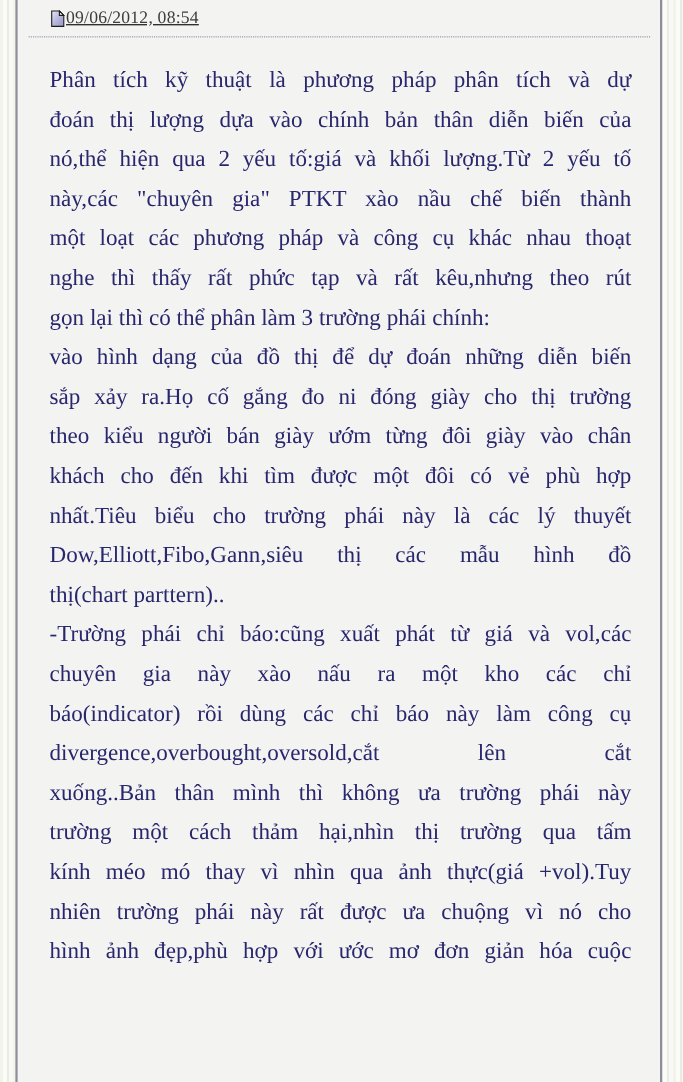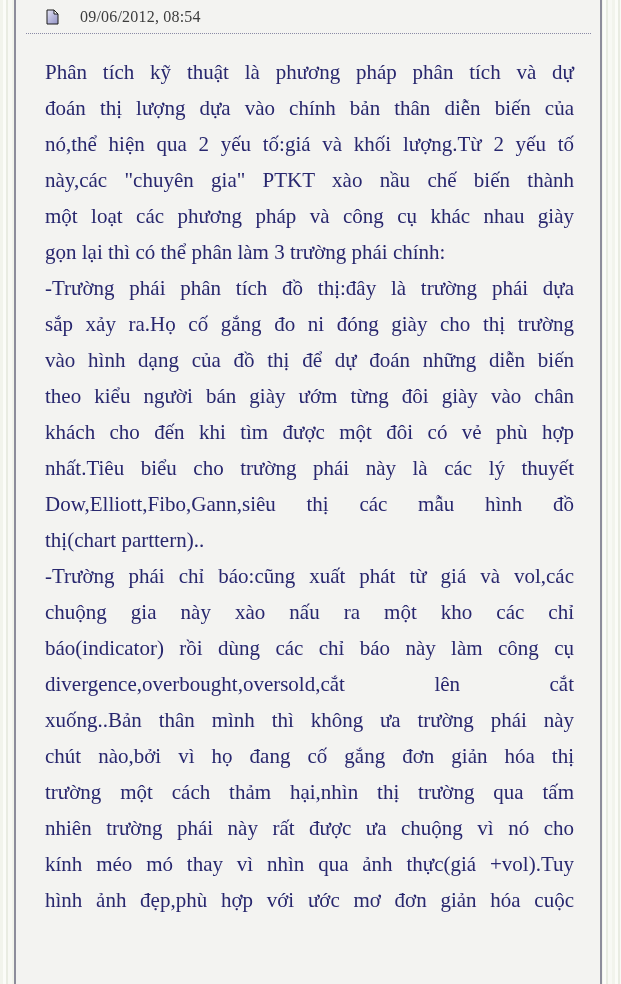--- a/index.html
+++ b/index.html
@@ -31,21 +31,22 @@
     box-sizing: border-box;
     background: #f3f3f1;
     border: 2px solid #8d8d9b;
   }
 
   .post-header {
     margin: 17px 12px 0 30px;
     height: 16px;
     display: flex;
     align-items: center;
-    gap: 21px;
+    gap: 1px;
+    text-decoration: underline;
   }
 
   .post-date {
     font-family: "Liberation Serif", serif;
     font-size: 16px;
     color: #3d3d3d;
     letter-spacing: 0.2px;
     white-space: nowrap;
   }
 
@@ -106,40 +107,39 @@
   </div>
 
   <div class="divider"></div>
 
   <div class="post-body">
       <div class="para">
         <div class="jline">Phân tích kỹ thuật là phương pháp phân tích và dự</div>
         <div class="jline">đoán thị lượng dựa vào chính bản thân diễn biến của</div>
         <div class="jline">nó,thể hiện qua 2 yếu tố:giá và khối lượng.Từ 2 yếu tố</div>
         <div class="jline">này,các "chuyên gia" PTKT xào nầu chế biến thành</div>
-        <div class="jline">một loạt các phương pháp và công cụ khác nhau giày</div>
+        <div class="jline">một loạt các phương pháp và công cụ khác nhau thoạt</div>
+        <div class="jline">nghe thì thấy rất phức tạp và rất kêu,nhưng theo rút</div>
         <div class="jline jlast">gọn lại thì có thể phân làm 3 trường phái chính:</div>
       </div>
       <div class="para">
-        <div class="jline">-Trường phái phân tích đồ thị:đây là trường phái dựa</div>
+        <div class="jline">vào hình dạng của đồ thị để dự đoán những diễn biến</div>
         <div class="jline">sắp xảy ra.Họ cố gắng đo ni đóng giày cho thị trường</div>
-        <div class="jline">vào hình dạng của đồ thị để dự đoán những diễn biến</div>
         <div class="jline">theo kiểu người bán giày ướm từng đôi giày vào chân</div>
         <div class="jline">khách cho đến khi tìm được một đôi có vẻ phù hợp</div>
         <div class="jline">nhất.Tiêu biểu cho trường phái này là các lý thuyết</div>
         <div class="jline">Dow,Elliott,Fibo,Gann,siêu thị các mẫu hình đồ</div>
         <div class="jline jlast">thị(chart parttern)..</div>
       </div>
       <div class="para">
         <div class="jline">-Trường phái chỉ báo:cũng xuất phát từ giá và vol,các</div>
-        <div class="jline">chuộng gia này xào nấu ra một kho các chỉ</div>
+        <div class="jline">chuyên gia này xào nấu ra một kho các chỉ</div>
         <div class="jline">báo(indicator) rồi dùng các chỉ báo này làm công cụ</div>
         <div class="jline">divergence,overbought,oversold,cắt lên cắt</div>
         <div class="jline">xuống..Bản thân mình thì không ưa trường phái này</div>
-        <div class="jline">chút nào,bởi vì họ đang cố gắng đơn giản hóa thị</div>
         <div class="jline">trường một cách thảm hại,nhìn thị trường qua tấm</div>
+        <div class="jline">kính méo mó thay vì nhìn qua ảnh thực(giá +vol).Tuy</div>
         <div class="jline">nhiên trường phái này rất được ưa chuộng vì nó cho</div>
-        <div class="jline">kính méo mó thay vì nhìn qua ảnh thực(giá +vol).Tuy</div>
         <div class="jline">hình ảnh đẹp,phù hợp với ước mơ đơn giản hóa cuộc</div>
       </div>
     </div>
 
 </div>
 
 </body></html>

